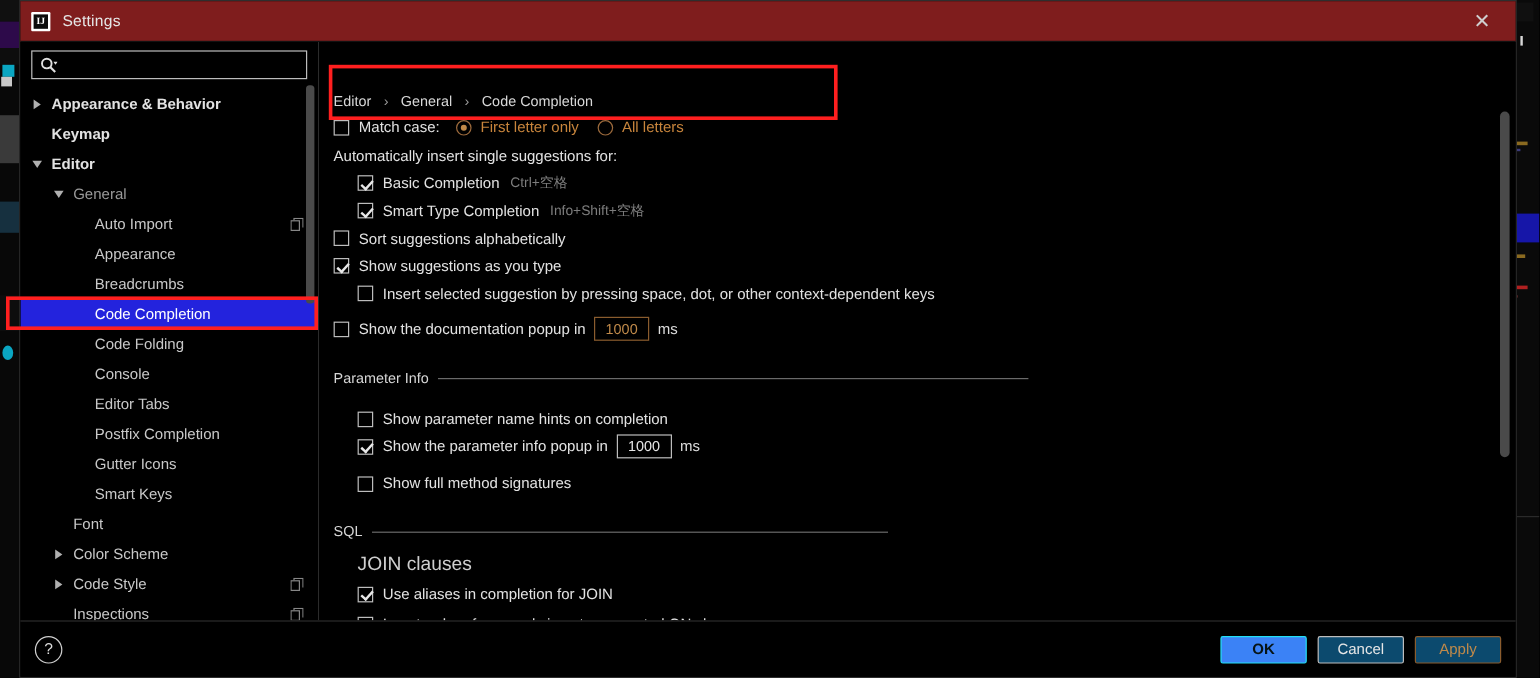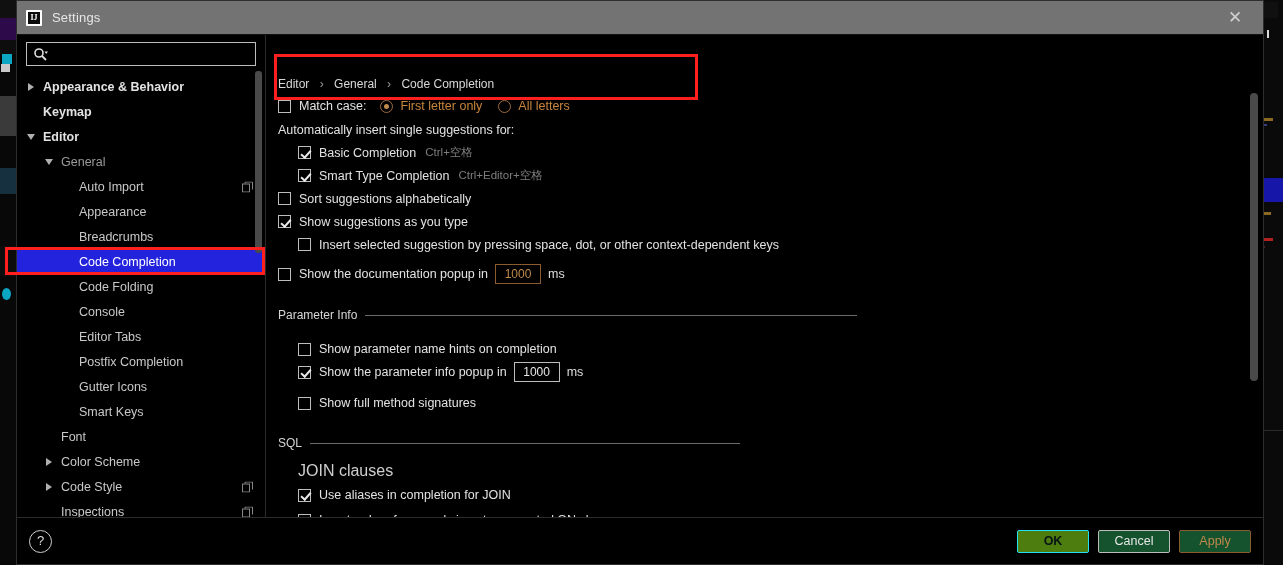--- a/index.html
+++ b/index.html
@@ -49,21 +49,21 @@
     border: 1px solid #2e2e2e;
     box-sizing: border-box;
     display: flex;
     flex-direction: column;
   }
 
   
   .titlebar {
     height: 33px;
     flex: 0 0 33px;
-    background: #737373;
+    background: #7f1d1d;
     display: flex;
     align-items: center;
     padding-left: 9px;
     position: relative;
     border-bottom: 1px solid #111;
   }
   .ij-logo {
     width: 16px; height: 16px;
     background: #ffffff;
     position: relative;
@@ -374,31 +374,31 @@
     text-align: center;
     cursor: pointer;
     flex: 0 0 21px;
   }
   .footer-spacer { flex: 1 1 auto; }
   .btn {
     height: 23px;
     min-width: 72px;
     box-sizing: border-box;
     border: 1px solid #bdbdbd;
-    background: #14532d;
+    background: #0c4a6e;
     color: #e6e6e6;
     font-size: 12.5px;
     border-radius: 2px;
     margin-left: 9px;
     cursor: pointer;
     font-family: "Liberation Sans", sans-serif;
     padding: 0 10px;
   }
   .btn.primary {
-    background: #4d7c0f;
+    background: #3b82f6;
     border-color: #23e0f5;
     color: #071416;
     font-weight: bold;
   }
   .btn.muted {
     border-color: #8a5c2e;
     color: #c08a4a;
   }
 
   
@@ -584,21 +584,21 @@
 
           <div class="row pad-left-1">
             <span class="cb checked"></span>
             <span>Basic Completion</span>
             <span class="shortcut">Ctrl+空格</span>
           </div>
 
           <div class="row pad-left-1">
             <span class="cb checked"></span>
             <span>Smart Type Completion</span>
-            <span class="shortcut">Ctrl+Editor+空格</span>
+            <span class="shortcut">Info+Shift+空格</span>
           </div>
 
           <div class="row">
             <span class="cb"></span>
             <span>Sort suggestions alphabetically</span>
           </div>
 
           <div class="row">
             <span class="cb checked"></span>
             <span>Show suggestions as you type</span>

